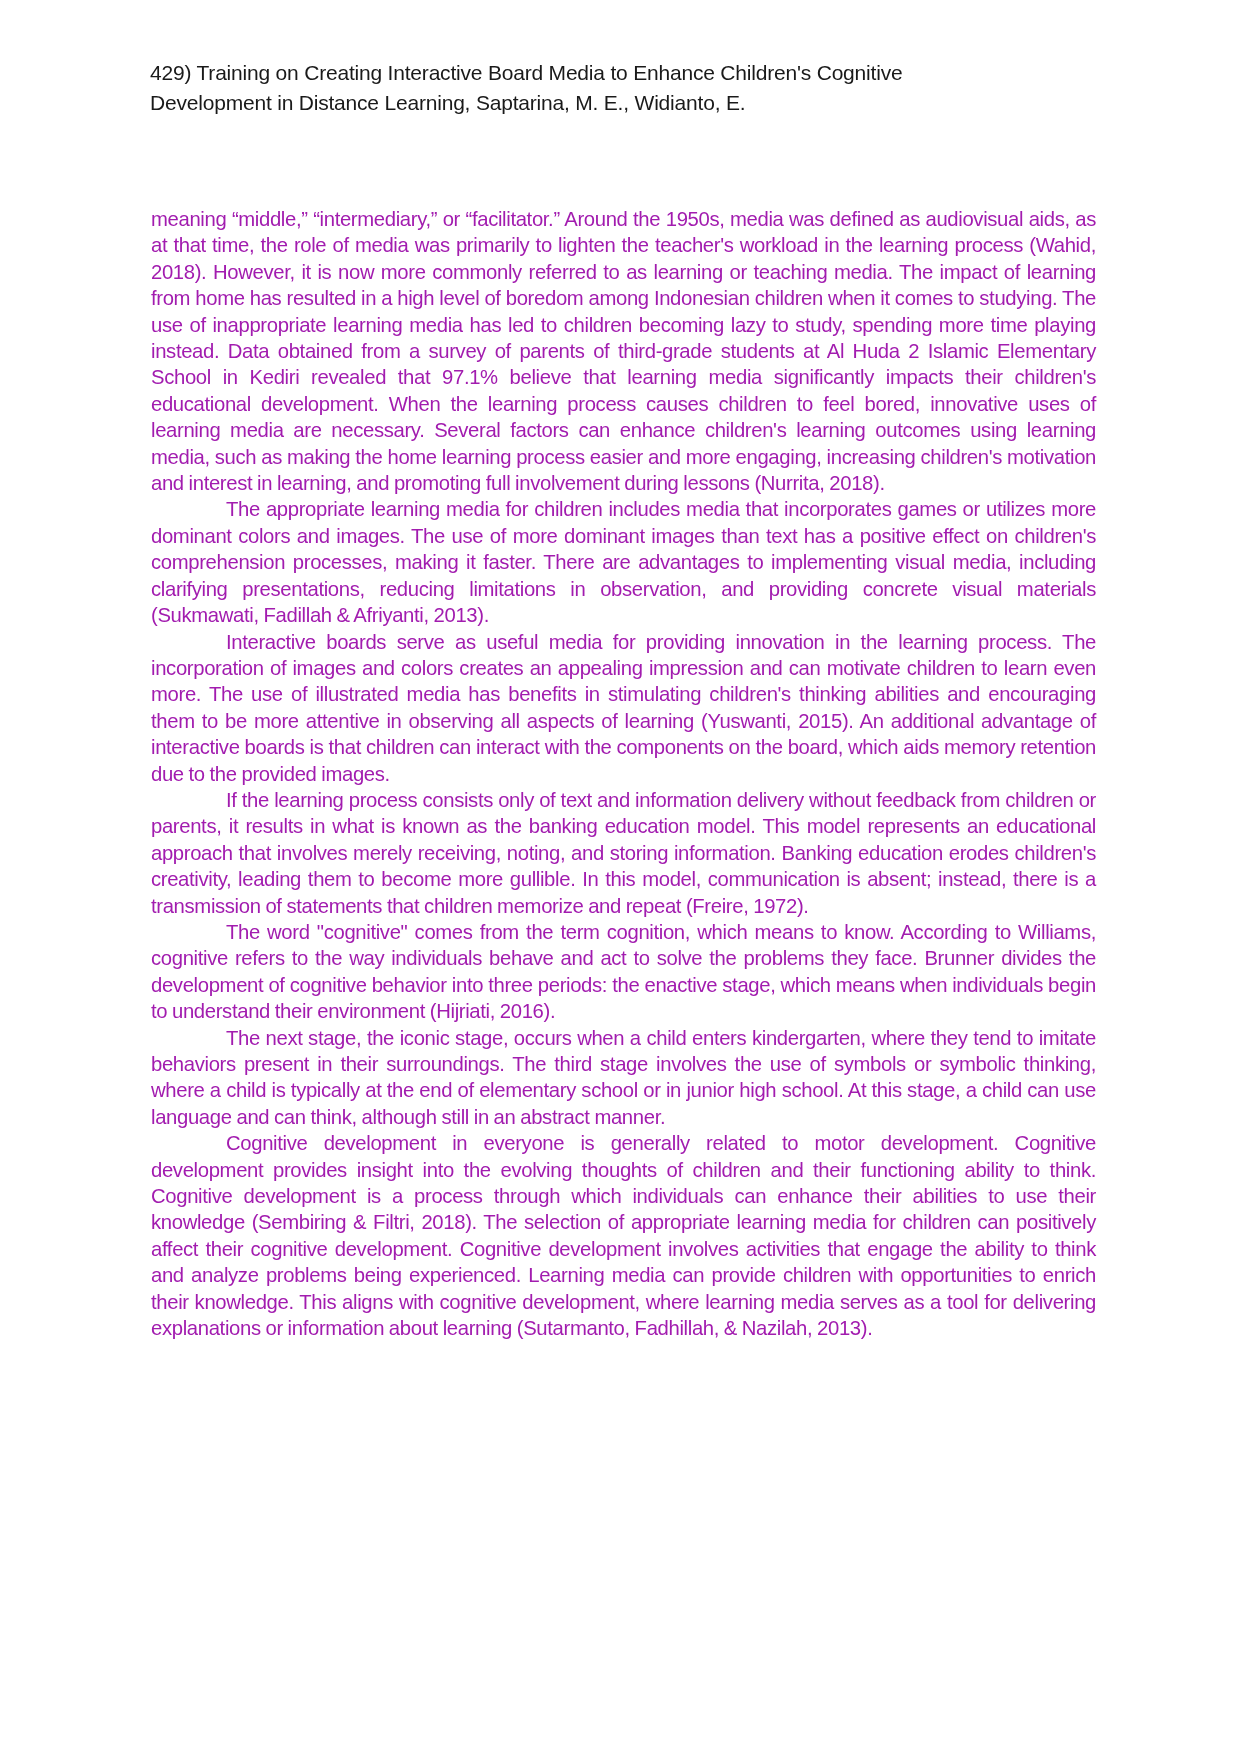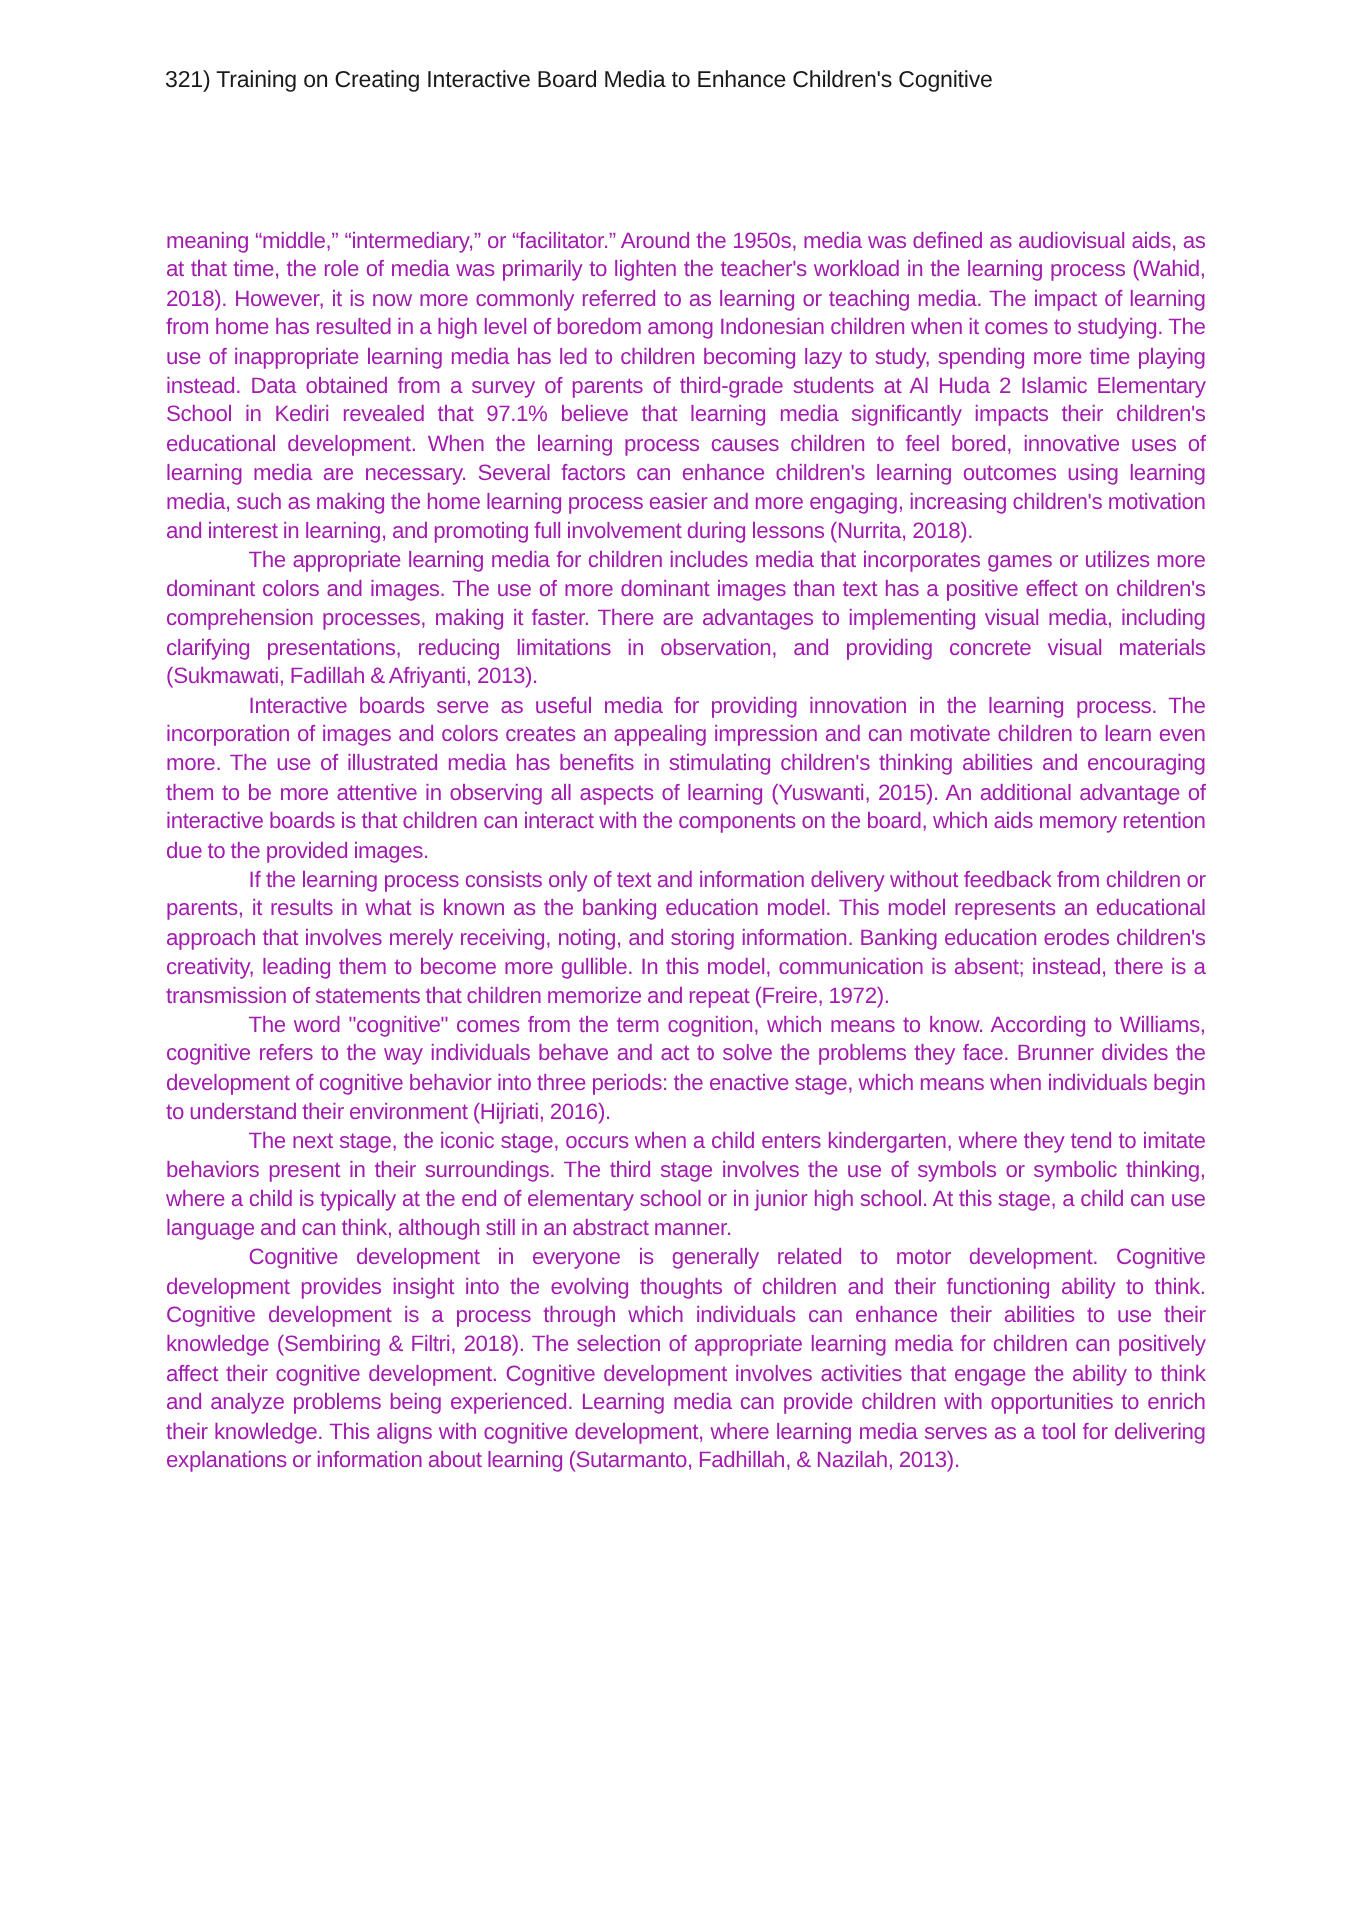--- a/index.html
+++ b/index.html
@@ -43,21 +43,22 @@
       text-align-last: left;
     }
     .body-text p.indent {
       text-indent: 75px;
     }
   </style>
 </head>
 <body>
 
 <div class="running-header">
-  <div>321) Training on Creating Interactive Board Media to Enhance Children's Cognitive</div>
+  <div>429) Training on Creating Interactive Board Media to Enhance Children's Cognitive</div>
+  <div>Development in Distance Learning, Saptarina, M. E., Widianto, E.</div>
 </div>
 
 <div class="body-text">
   <p>meaning “middle,” “intermediary,” or “facilitator.” Around the 1950s, media was defined as audiovisual aids, as at that time, the role of media was primarily to lighten the teacher's workload in the learning process (Wahid, 2018). However, it is now more commonly referred to as learning or teaching media. The impact of learning from home has resulted in a high level of boredom among Indonesian children when it comes to studying. The use of inappropriate learning media has led to children becoming lazy to study, spending more time playing instead. Data obtained from a survey of parents of third-grade students at Al Huda 2 Islamic Elementary School in Kediri revealed that 97.1% believe that learning media significantly impacts their children's educational development. When the learning process causes children to feel bored, innovative uses of learning media are necessary. Several factors can enhance children's learning outcomes using learning media, such as making the home learning process easier and more engaging, increasing children's motivation and interest in learning, and promoting full involvement during lessons (Nurrita, 2018).</p>
   <p class="indent">The appropriate learning media for children includes media that incorporates games or utilizes more dominant colors and images. The use of more dominant images than text has a positive effect on children's comprehension processes, making it faster. There are advantages to implementing visual media, including clarifying presentations, reducing limitations in observation, and providing concrete visual materials (Sukmawati, Fadillah &amp; Afriyanti, 2013).</p>
   <p class="indent">Interactive boards serve as useful media for providing innovation in the learning process. The incorporation of images and colors creates an appealing impression and can motivate children to learn even more. The use of illustrated media has benefits in stimulating children's thinking abilities and encouraging them to be more attentive in observing all aspects of learning (Yuswanti, 2015). An additional advantage of interactive boards is that children can interact with the components on the board, which aids memory retention due to the provided images.</p>
   <p class="indent">If the learning process consists only of text and information delivery without feedback from children or parents, it results in what is known as the banking education model. This model represents an educational approach that involves merely receiving, noting, and storing information. Banking education erodes children's creativity, leading them to become more gullible. In this model, communication is absent; instead, there is a transmission of statements that children memorize and repeat (Freire, 1972).</p>
   <p class="indent">The word "cognitive" comes from the term cognition, which means to know. According to Williams, cognitive refers to the way individuals behave and act to solve the problems they face. Brunner divides the development of cognitive behavior into three periods: the enactive stage, which means when individuals begin to understand their environment (Hijriati, 2016).</p>
   <p class="indent">The next stage, the iconic stage, occurs when a child enters kindergarten, where they tend to imitate behaviors present in their surroundings. The third stage involves the use of symbols or symbolic thinking, where a child is typically at the end of elementary school or in junior high school. At this stage, a child can use language and can think, although still in an abstract manner.</p>
   <p class="indent">Cognitive development in everyone is generally related to motor development. Cognitive development provides insight into the evolving thoughts of children and their functioning ability to think. Cognitive development is a process through which individuals can enhance their abilities to use their knowledge (Sembiring &amp; Filtri, 2018). The selection of appropriate learning media for children can positively affect their cognitive development. Cognitive development involves activities that engage the ability to think and analyze problems being experienced. Learning media can provide children with opportunities to enrich their knowledge. This aligns with cognitive development, where learning media serves as a tool for delivering explanations or information about learning (Sutarmanto, Fadhillah, &amp; Nazilah, 2013).</p>

